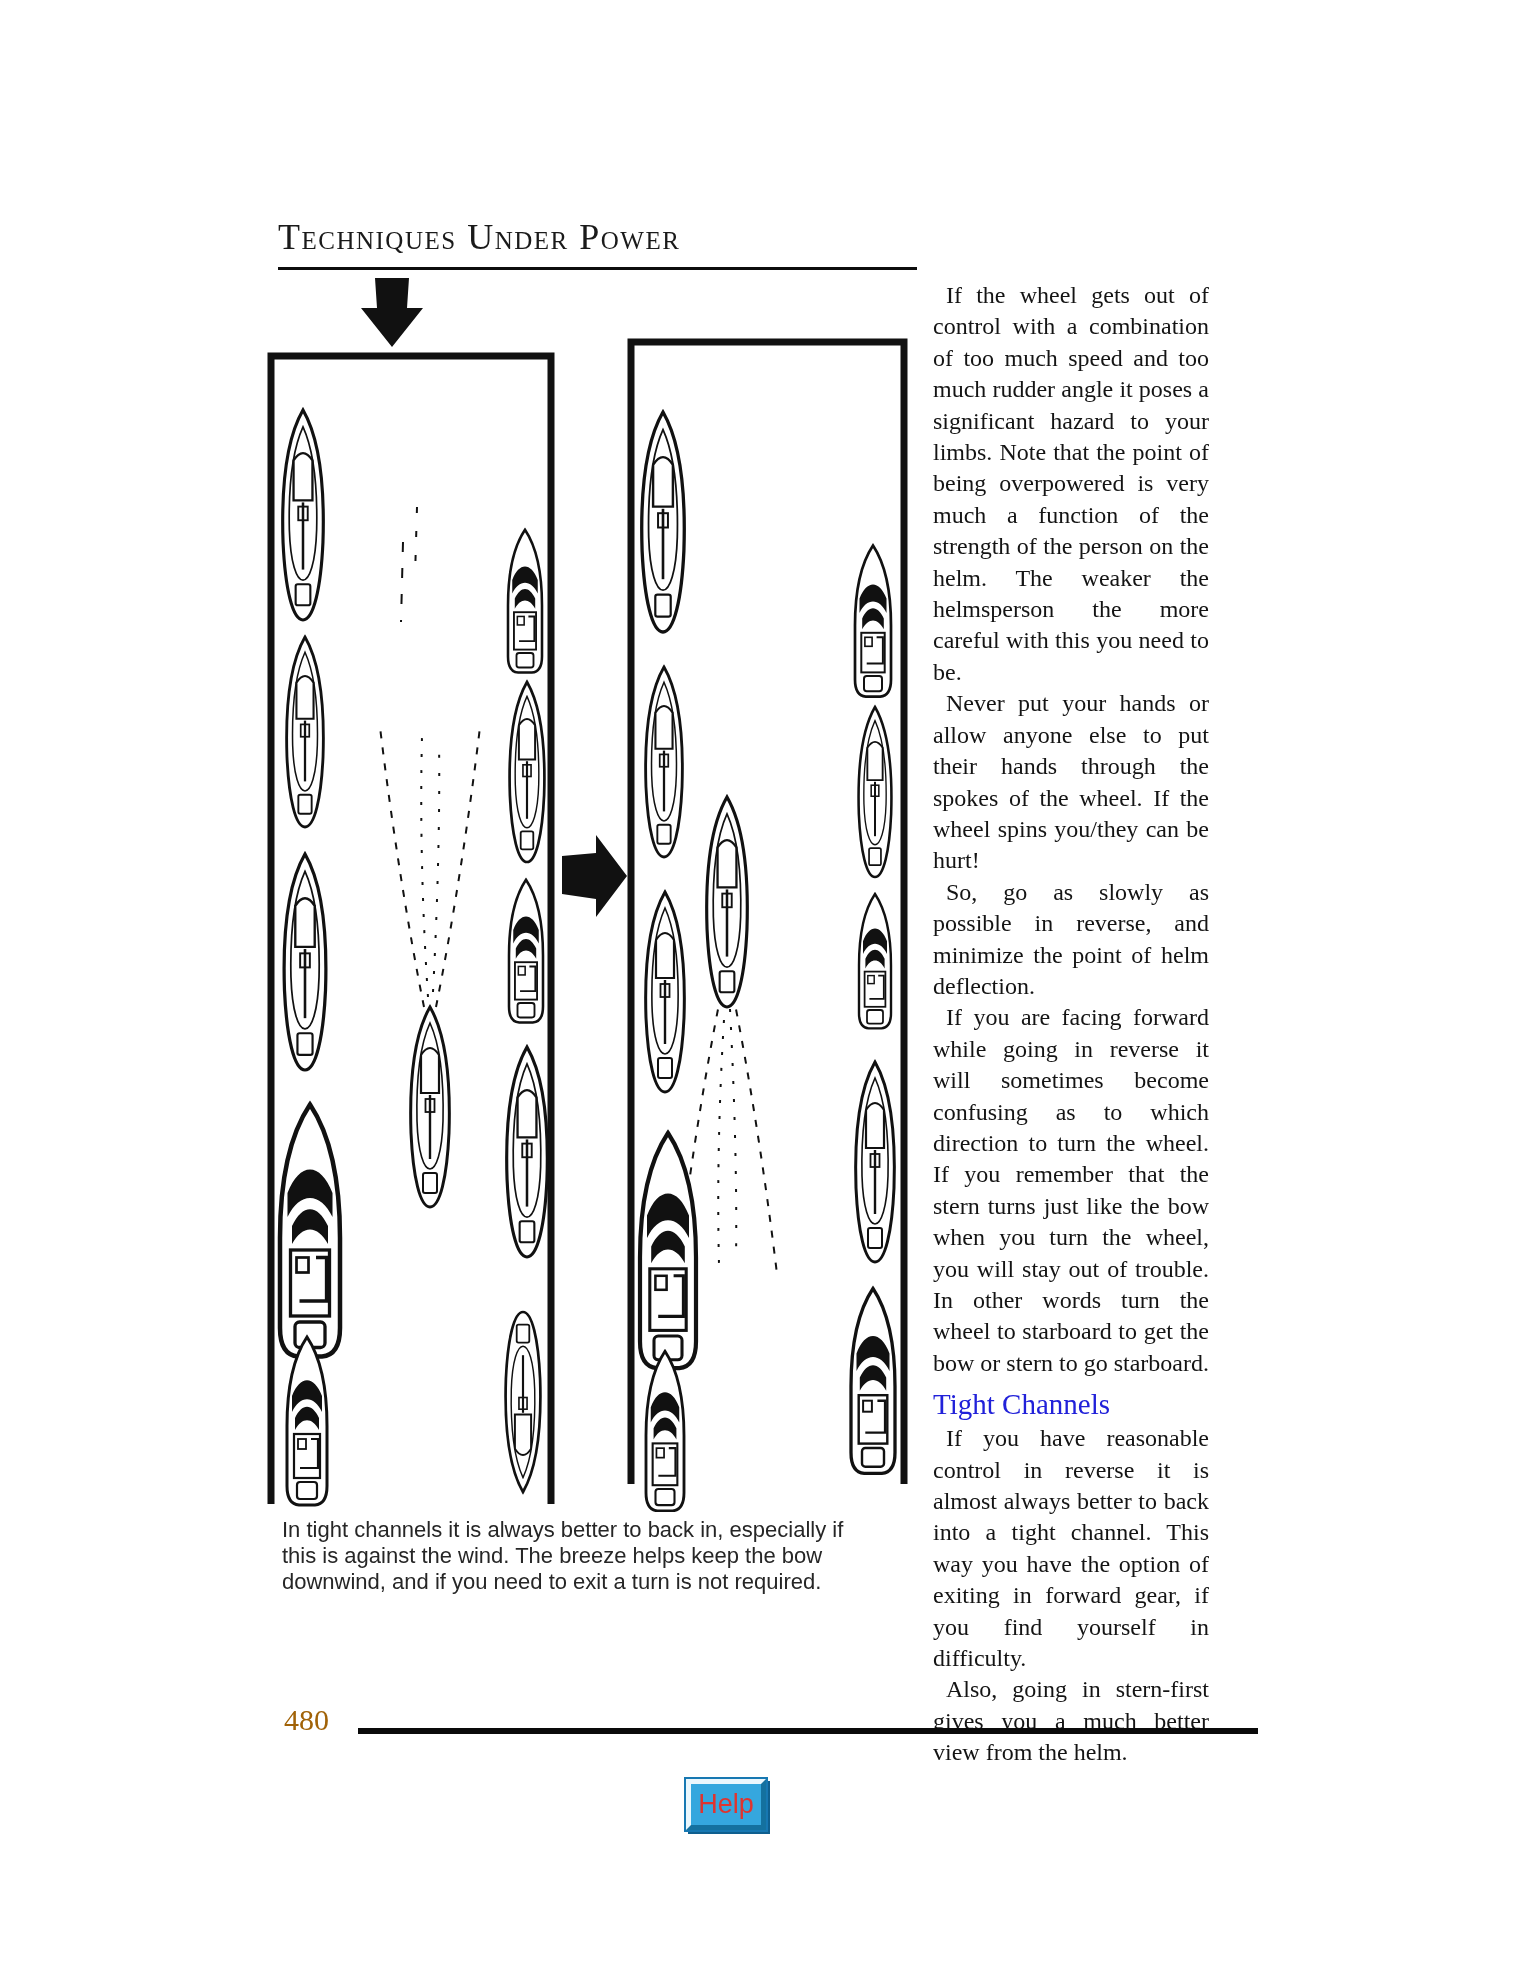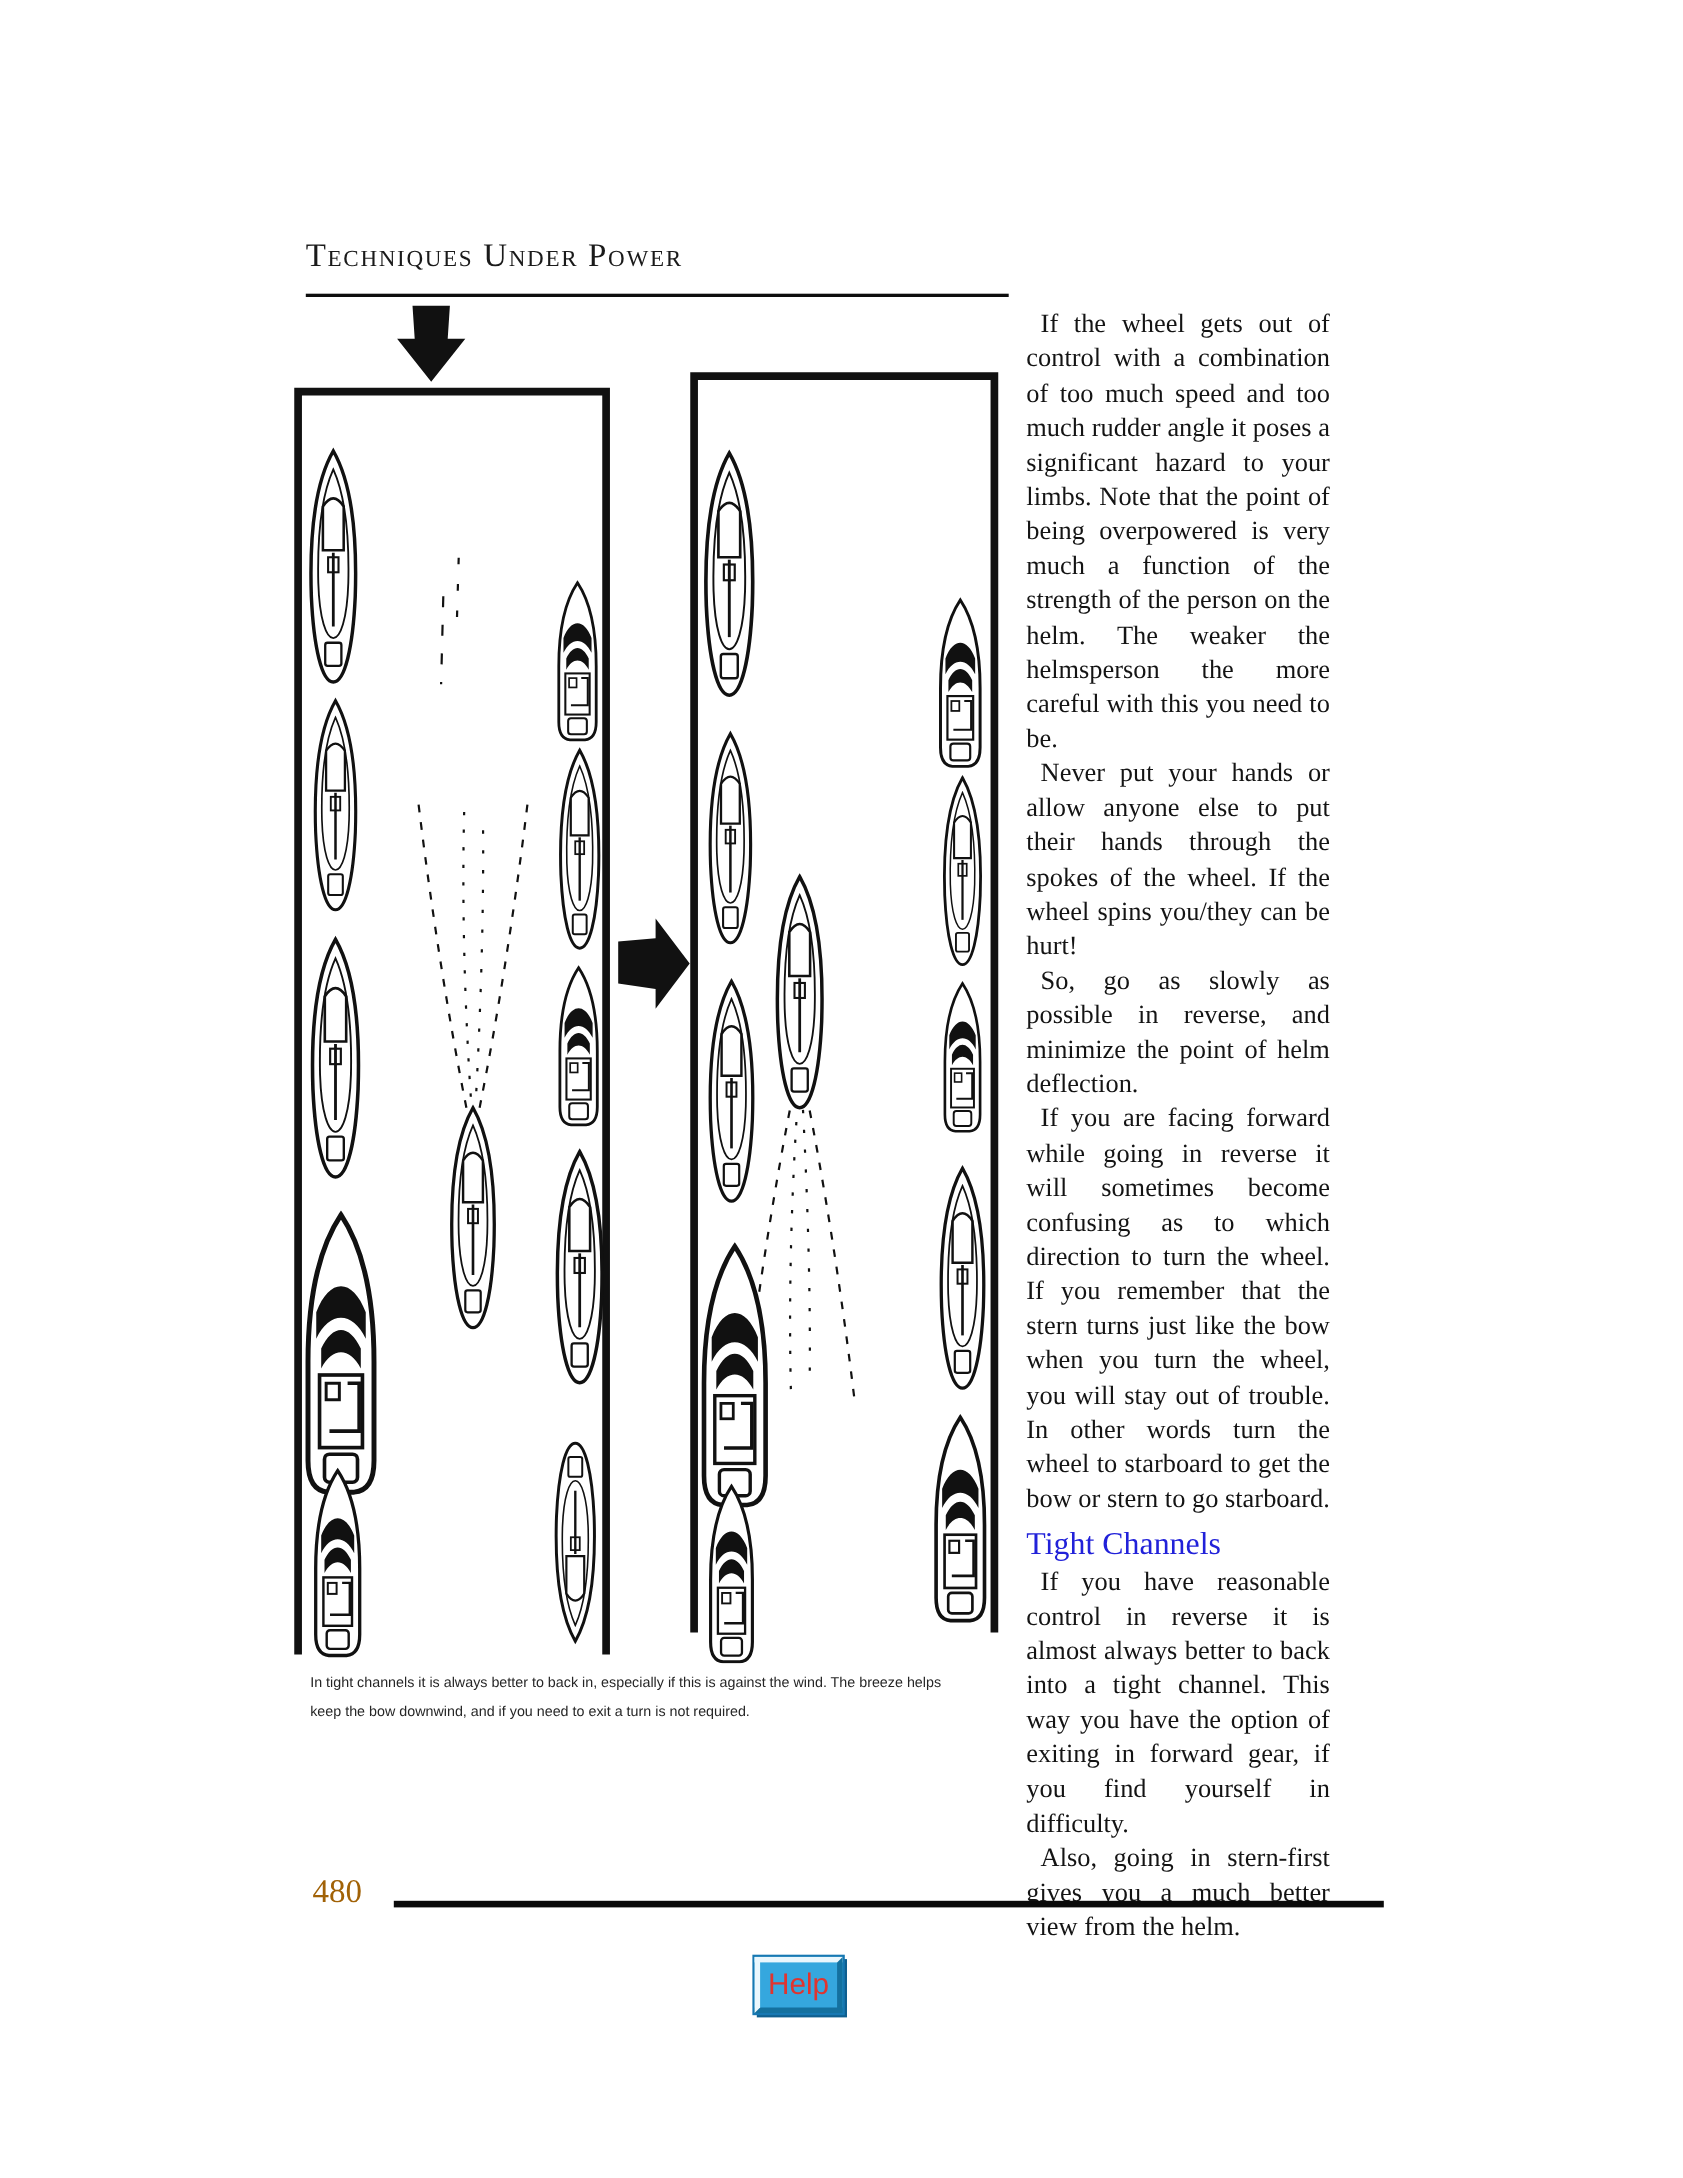--- a/index.html
+++ b/index.html
@@ -1,29 +1,29 @@
 <!DOCTYPE html>
 <html><head>
 <meta charset="utf-8">
 <style>
   html,body{margin:0;padding:0;background:#ffffff;}
   .page{position:relative;width:1530px;height:1980px;background:#ffffff;overflow:hidden;
         font-family:"Liberation Serif", serif;color:#111;}
 
   
   .page-title{position:absolute;left:278px;top:216px;font-variant:small-caps;
-      font-size:30px;letter-spacing:1.5px;color:#1a1a1a;white-space:nowrap;font-weight:500;}
+      font-size:36px;letter-spacing:1.5px;color:#1a1a1a;white-space:nowrap;font-weight:500;}
   .header-rule{position:absolute;left:278px;top:267px;width:639px;height:3px;background:#0d0d0d;}
 
   
   .figure-svg{position:absolute;left:255px;top:272px;width:665px;height:1240px;}
 
   
   .caption{position:absolute;left:282px;top:1517px;width:600px;
-      font-family:"Liberation Sans", sans-serif;font-size:13px;line-height:26px;color:#262626;}
+      font-family:"Liberation Sans", sans-serif;font-size:22px;line-height:26px;color:#262626;}
   .caption p{margin:0 0 9px 0;}
 
   
   .article{position:absolute;left:933px;top:280px;width:276px;
       font-size:24px;line-height:31.4px;text-align:justify;color:#141414;}
   .article p{margin:0;text-indent:13px;}
   .article .channel-heading{margin:9px 0 3px 0;font-size:29px;line-height:32px;
       color:#2121D9;font-weight:400;text-indent:0;text-align:left;}
 
   

